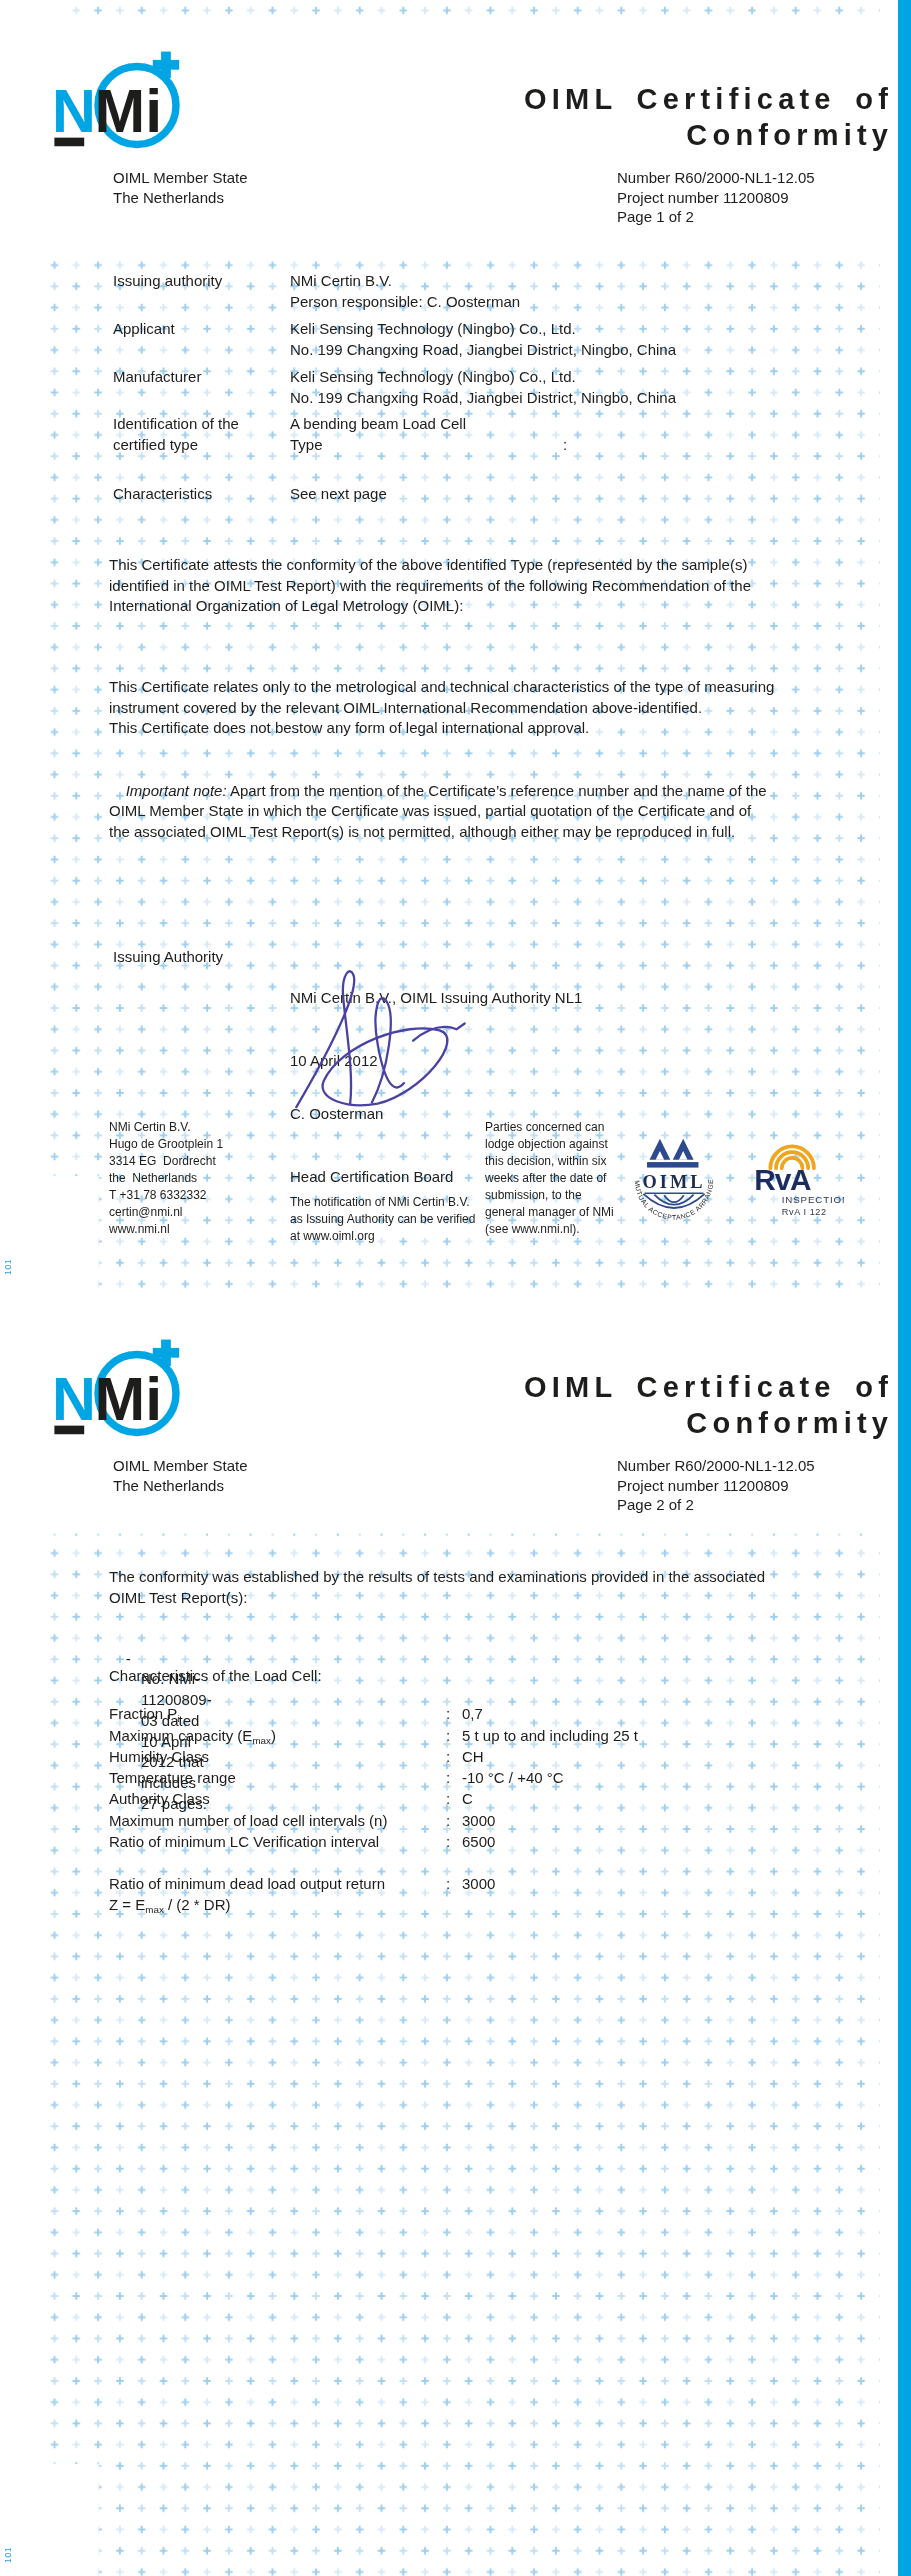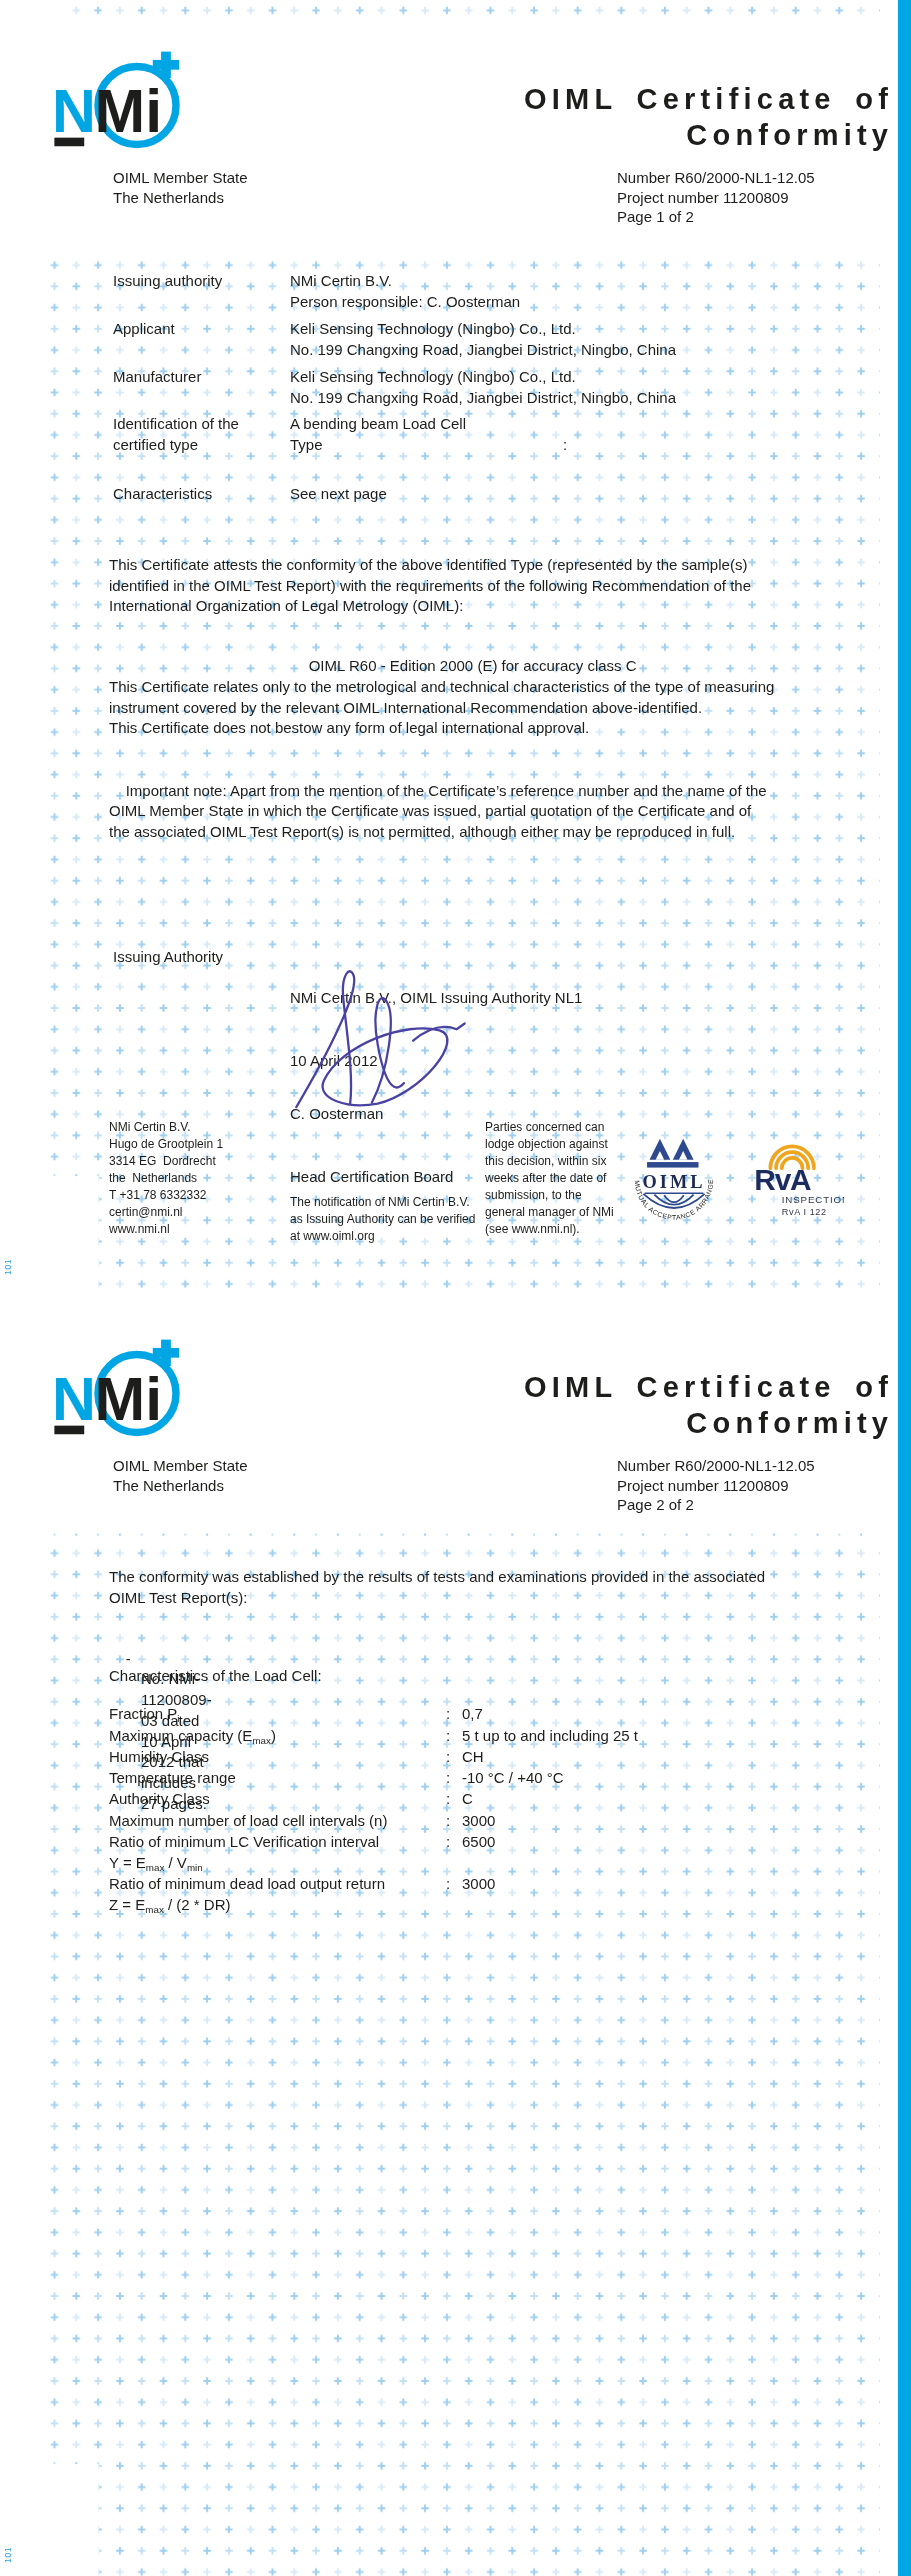--- a/index.html
+++ b/index.html
@@ -6,21 +6,21 @@
   body{width:911px;height:2576px;position:relative;background:#fff;
        font-family:"Liberation Sans","DejaVu Sans",sans-serif;color:#1d1d1b;}
   .page{position:absolute;left:0;width:911px;height:1288px;overflow:hidden;background:#fff}
   #p1{top:0} #p2{top:1288px}
   .abs{position:absolute}
   .bgsvg{position:absolute;left:0;top:0;z-index:0}
   .z{z-index:2}
   .t{font-size:15px;line-height:20.7px;white-space:pre-wrap}
   .ft{font-size:12px;line-height:17px;white-space:pre-wrap}
   .b{font-weight:400}
-  .i{}
+  .i{font-style:italic}
   .sub{font-size:9.8px;vertical-align:-3.4px}
   .title-line{font-weight:700;font-size:29px;line-height:36px;letter-spacing:.18em;word-spacing:.22em;
               text-align:right;white-space:nowrap;margin-right:-5.2px}
   .meta{font-size:15px;line-height:19.5px}
   .frow{position:absolute;left:113px;width:763px;font-size:15px;line-height:20.7px;z-index:2}
   .flabel{display:inline-block;width:172px;vertical-align:top;white-space:pre-wrap}
   .fval{position:absolute;left:177px;top:0;white-space:pre-wrap}
   .crow{position:absolute;left:109px;width:763px;font-size:15px;line-height:21px;z-index:2}
   .cc{position:absolute;left:337px}
   .cv{position:absolute;left:353px;white-space:pre}
@@ -103,23 +103,20 @@
 
   <div class="frow" style="top:484px">
     <span class="flabel">Characteristics</span>
     <span class="fval">See next page</span>
   </div>
 
   <div class="abs z t" style="left:109px;top:555px">This Certificate attests the conformity of the above identified Type (represented by the sample(s)
 identified in the OIML Test Report) with the requirements of the following Recommendation of the
 International Organization of Legal Metrology (OIML):</div>
 
-  <div class="abs z t" style="left:292px;top:635px">
-    <span class="b">OIML R60</span><span> - Edition 2000 (E) for accuracy class C</span>
-  </div>
 
   <div class="abs z t" style="left:109px;top:677px">This Certificate relates only to the metrological and technical characteristics of the type of measuring
 instrument covered by the relevant OIML International Recommendation above-identified.
 This Certificate does not bestow any form of legal international approval.</div>
 
   <div class="abs z t" style="left:109px;top:760px">
     <span class="i">Important note:</span><span> Apart from the mention of the Certificate’s reference number and the name of the
 OIML Member State in which the Certificate was issued, partial quotation of the Certificate and of
 the associated OIML Test Report(s) is not permitted, although either may be reproduced in full.</span>
   </div>
@@ -279,23 +276,20 @@
   <div class="crow" style="top:522px">
     <span><span>Maximum number of load cell intervals (n)</span></span>
     <span class="cc">:</span>
     <span class="cv">3000</span>
   </div>
   <div class="crow" style="top:543px">
     <span><span>Ratio of minimum LC Verification interval</span></span>
     <span class="cc">:</span>
     <span class="cv">6500</span>
   </div>
-  <div class="crow" style="top:564px">
-    <span><span>Y = E</span><span class="sub">max</span><span> / V</span><span class="sub">min</span></span>
-  </div>
   <div class="crow" style="top:585px">
     <span><span>Ratio of minimum dead load output return</span></span>
     <span class="cc">:</span>
     <span class="cv">3000</span>
   </div>
   <div class="crow" style="top:606px">
     <span><span>Z = E</span><span class="sub">max</span><span> / (2 * DR)</span></span>
   </div>
 
   <div class="sidecode" style="top:1244px"><span>101</span></div>

